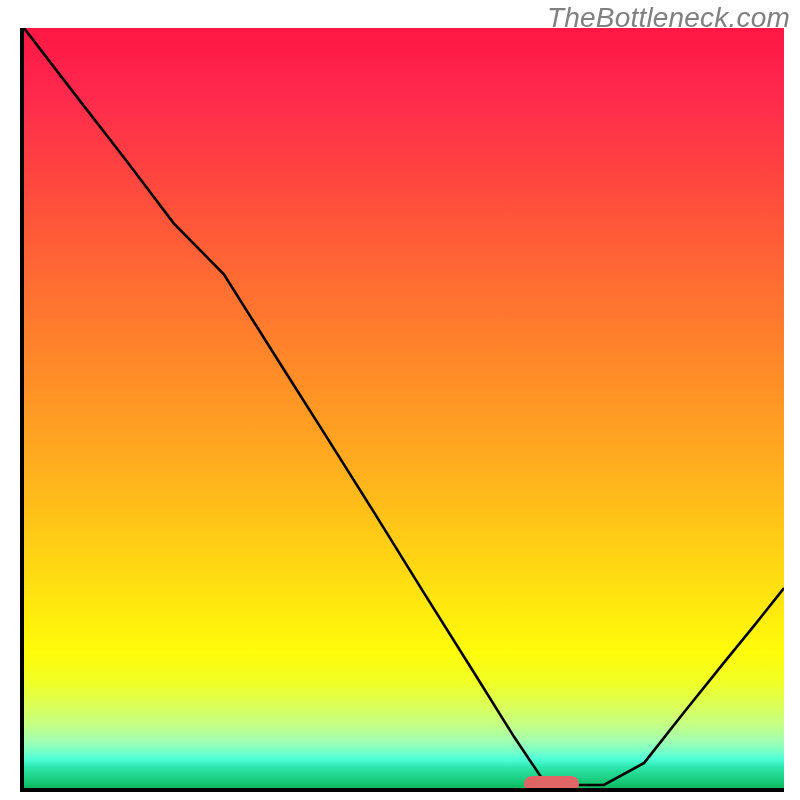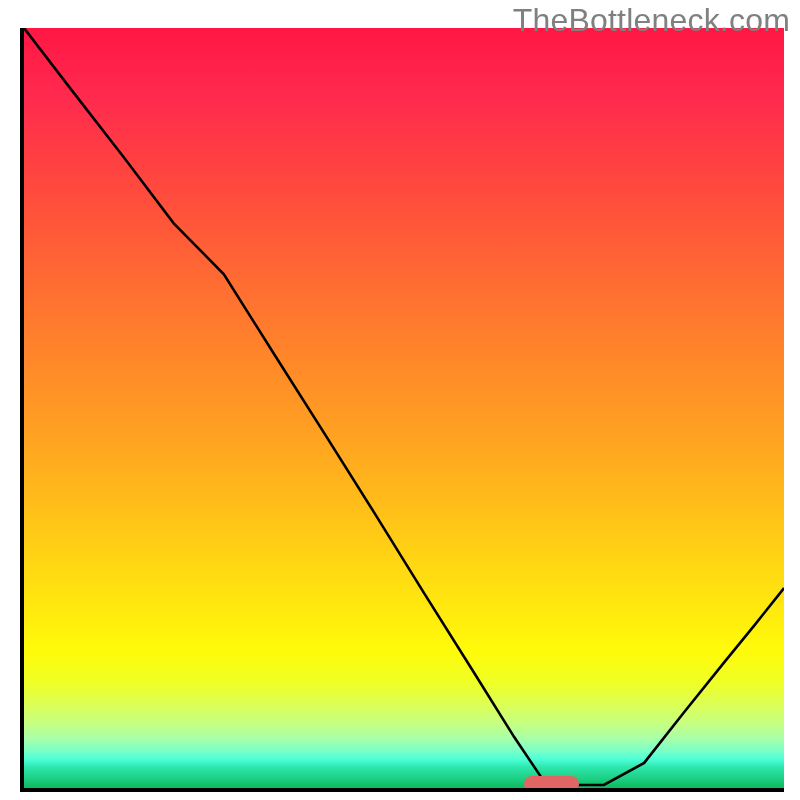--- a/index.html
+++ b/index.html
@@ -13,23 +13,24 @@
   .wrap {
     position: relative;
     width: 800px;
     height: 800px;
   }
   .watermark {
     position: absolute;
     top: 2px;
     right: 10px;
     color: #808080;
-    font-size: 32px;
+    font-size: 28px;
     letter-spacing: 0.2px;
     z-index: 20;
+    font-style: italic;
   }
   .plot-area {
     position: absolute;
     left: 20px;
     top: 28px;
     width: 760px;
     height: 760px;
     border-left: 4px solid #000;
     border-bottom: 4px solid #000;
     overflow: hidden;

